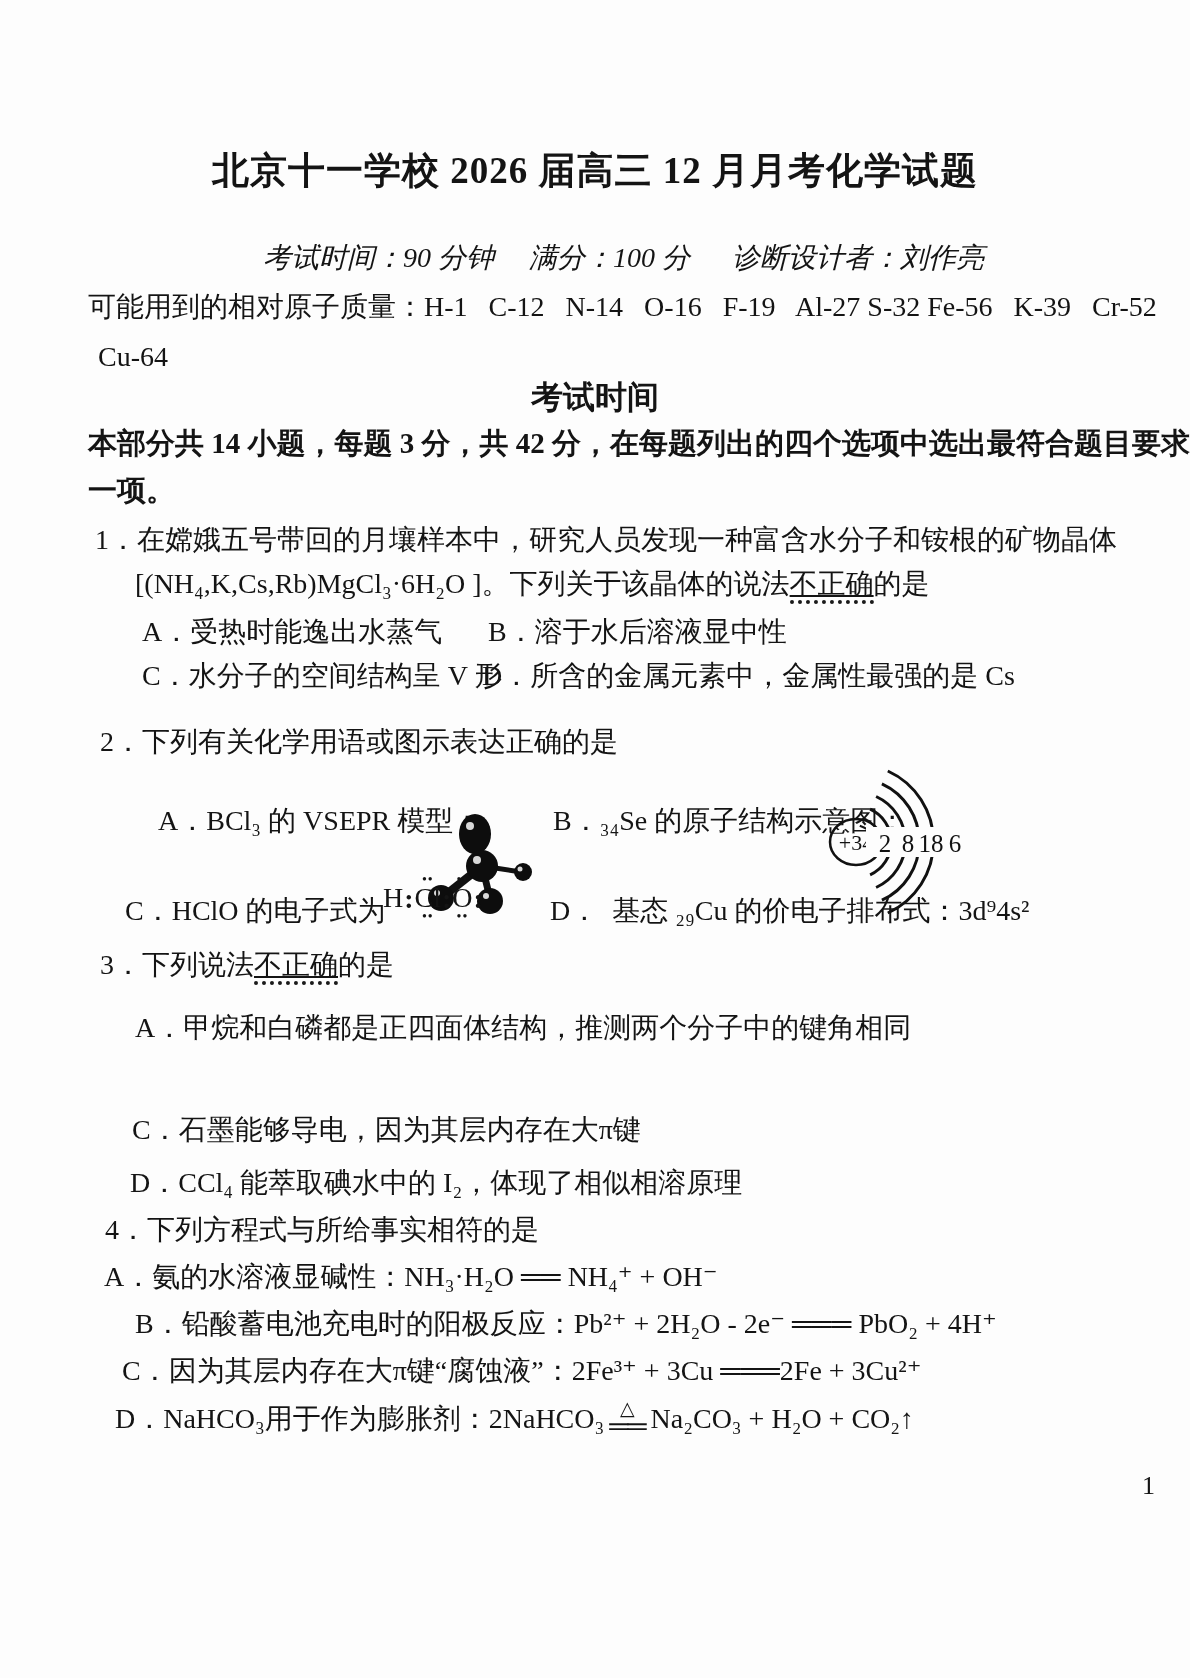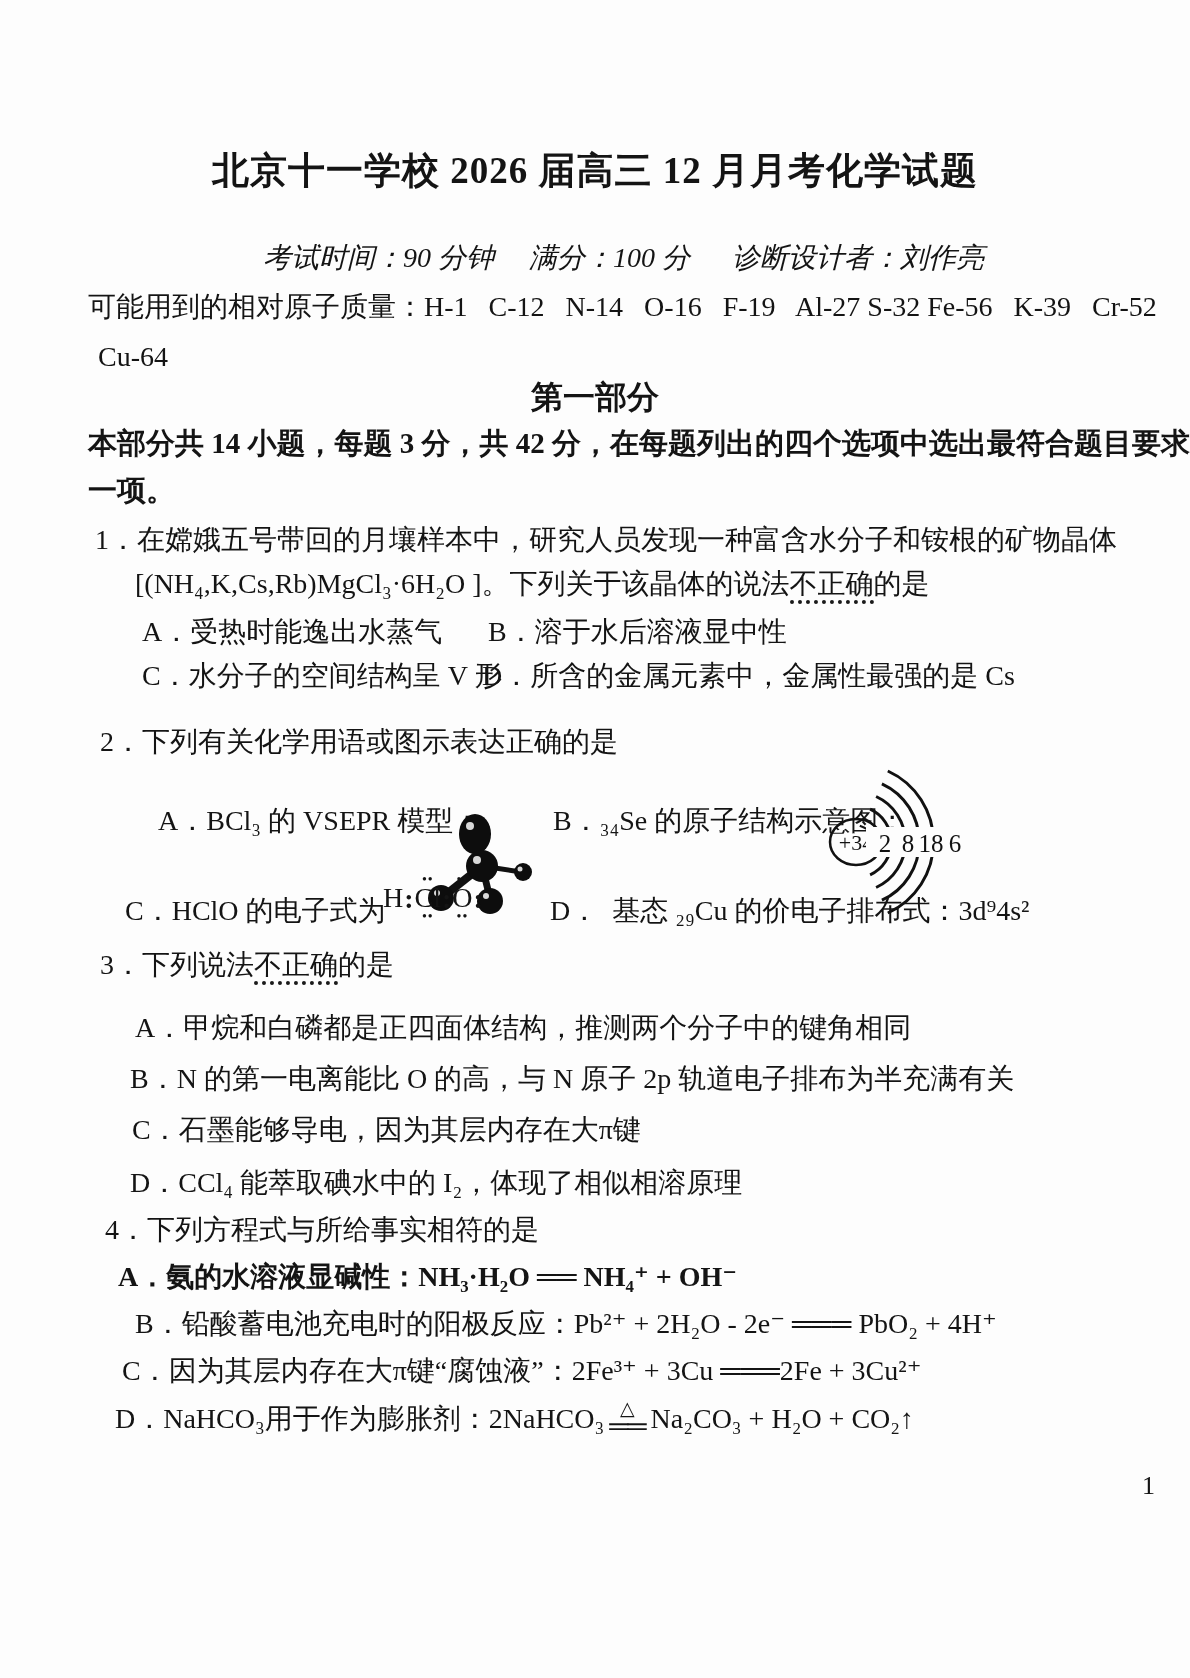--- a/index.html
+++ b/index.html
@@ -7,21 +7,21 @@
     position:relative; width:1190px; height:1678px; margin:0 auto;
     background:#fdfdfd; color:#141414; overflow:hidden;
     font-family:"Liberation Serif","DejaVu Sans",serif;
   }
   .ln { position:absolute; white-space:pre; font-size:28px; line-height:1.25; }
   .b  { font-weight:bold; }
   .center { left:0; width:1190px; text-align:center; }
   .title { font-size:37px; letter-spacing:1px; }
   .part-head { font-size:32px; }
   .intro { font-size:29px; }
-  .emph { border-bottom:4px dotted #1a1a1a; padding-bottom:1px; }
+  .emph { border-bottom:4px dotted #1a1a1a; padding-bottom:1px;text-decoration:underline; }
   .flexline { display:flex; align-items:center; }
   
   .deq { display:inline-flex; flex-direction:column; align-items:center; line-height:1; margin:0 5px; }
   .deq-d { font-size:19px; line-height:16px; }
   .deq-e { font-size:27px; line-height:18px; letter-spacing:-1px; }
   
   .ef { display:inline-flex; align-items:center; }
   .ef-atom { display:inline-flex; flex-direction:column; align-items:center; line-height:1; }
   .ef-dots { font-size:14px; height:11px; line-height:11px; letter-spacing:1px; }
   .ef-sym  { font-size:28px; line-height:26px; }
@@ -32,21 +32,21 @@
 </head>
 <body>
 
 <div class="page">
 
   <div class="ln center title b" style="top:148px;">北京十一学校 2026 届高三 12 月月考化学试题</div>
   <div class="ln" style="left:263px; top:240px;font-style:italic;">考试时间：90 分钟     满分：100 分      诊断设计者：刘作亮</div>
   <div class="ln" style="left:88px; top:289px;">可能用到的相对原子质量：H-1   C-12   N-14   O-16   F-19   Al-27 S-32 Fe-56   K-39   Cr-52</div>
   <div class="ln" style="left:98px; top:339px;">Cu-64</div>
 
-  <div class="ln center part-head b" style="top:377px;">第一部分</div>
+  <div class="ln center part-head b" style="top:377px;">考试时间</div>
   <div class="ln intro b" style="left:88px; top:425px;">本部分共 14 小题，每题 3 分，共 42 分，在每题列出的四个选项中选出最符合题目要求的</div>
   <div class="ln intro b" style="left:88px; top:472px;">一项。</div>
 
   <div class="ln" style="left:95px; top:522px;">1．在嫦娥五号带回的月壤样本中，研究人员发现一种富含水分子和铵根的矿物晶体</div>
   <div class="ln" style="left:135px; top:566px;"><span>[(NH₄,K,Cs,Rb)MgCl₃·6H₂O ]。下列关于该晶体的说法</span><span class="emph">不正确</span><span>的是</span></div>
   <div class="ln" style="left:142px; top:614px;">A．受热时能逸出水蒸气</div>
   <div class="ln" style="left:488px; top:614px;text-align:center;">B．溶于水后溶液显中性</div>
   <div class="ln" style="left:142px; top:658px;">C．水分子的空间结构呈 V 形</div>
   <div class="ln" style="left:482px; top:658px;">D．所含的金属元素中，金属性最强的是 Cs</div>
 
@@ -105,26 +105,25 @@
       <span class="ef-sym">O</span>
       <span class="ef-dots">••</span>
     </span>
     <span class="ef-col">:</span>
   </div>
 
   <div class="ln" style="left:550px; top:893px;">D．  基态 ₂₉Cu 的价电子排布式：3d⁹4s²</div>
 
   <div class="ln" style="left:100px; top:947px;"><span>3．下列说法</span><span class="emph">不正确</span><span>的是</span></div>
   <div class="ln" style="left:135px; top:1010px;">A．甲烷和白磷都是正四面体结构，推测两个分子中的键角相同</div>
-  <div class="ln" style="left:130px; top:1061px;">B．N 的第一电离能比 O 的高，与 N 原子 2p 轨道电子排布为半充满有关</div>
   <div class="ln" style="left:132px; top:1112px;">C．石墨能够导电，因为其层内存在大π键</div>
   <div class="ln" style="left:130px; top:1159px;margin-top:6px;">D．CCl₄ 能萃取碘水中的 I₂，体现了相似相溶原理</div>
 
   <div class="ln" style="left:105px; top:1212px;">4．下列方程式与所给事实相符的是</div>
-  <div class="ln" style="left:118px; top:1259px;font-weight:bold;">A．氨的水溶液显碱性：NH₃·H₂O ══ NH₄⁺ + OH⁻</div>
+  <div class="ln" style="left:104px; top:1259px;">A．氨的水溶液显碱性：NH₃·H₂O ══ NH₄⁺ + OH⁻</div>
   <div class="ln" style="left:135px; top:1306px;">B．铅酸蓄电池充电时的阳极反应：Pb²⁺ + 2H₂O - 2e⁻ ═══ PbO₂ + 4H⁺</div>
   <div class="ln" style="left:122px; top:1353px;">C．因为其层内存在大π键“腐蚀液”：2Fe³⁺ + 3Cu ═══2Fe + 3Cu²⁺</div>
   <div class="ln flexline" style="left:115px; top:1392px; height:52px;">
     <span>D．NaHCO₃用于作为膨胀剂：2NaHCO₃</span>
     <span class="deq">
       <span class="deq-d">△</span>
       <span class="deq-e">══</span>
     </span>
     <span>Na₂CO₃ + H₂O + CO₂↑</span>
   </div>

